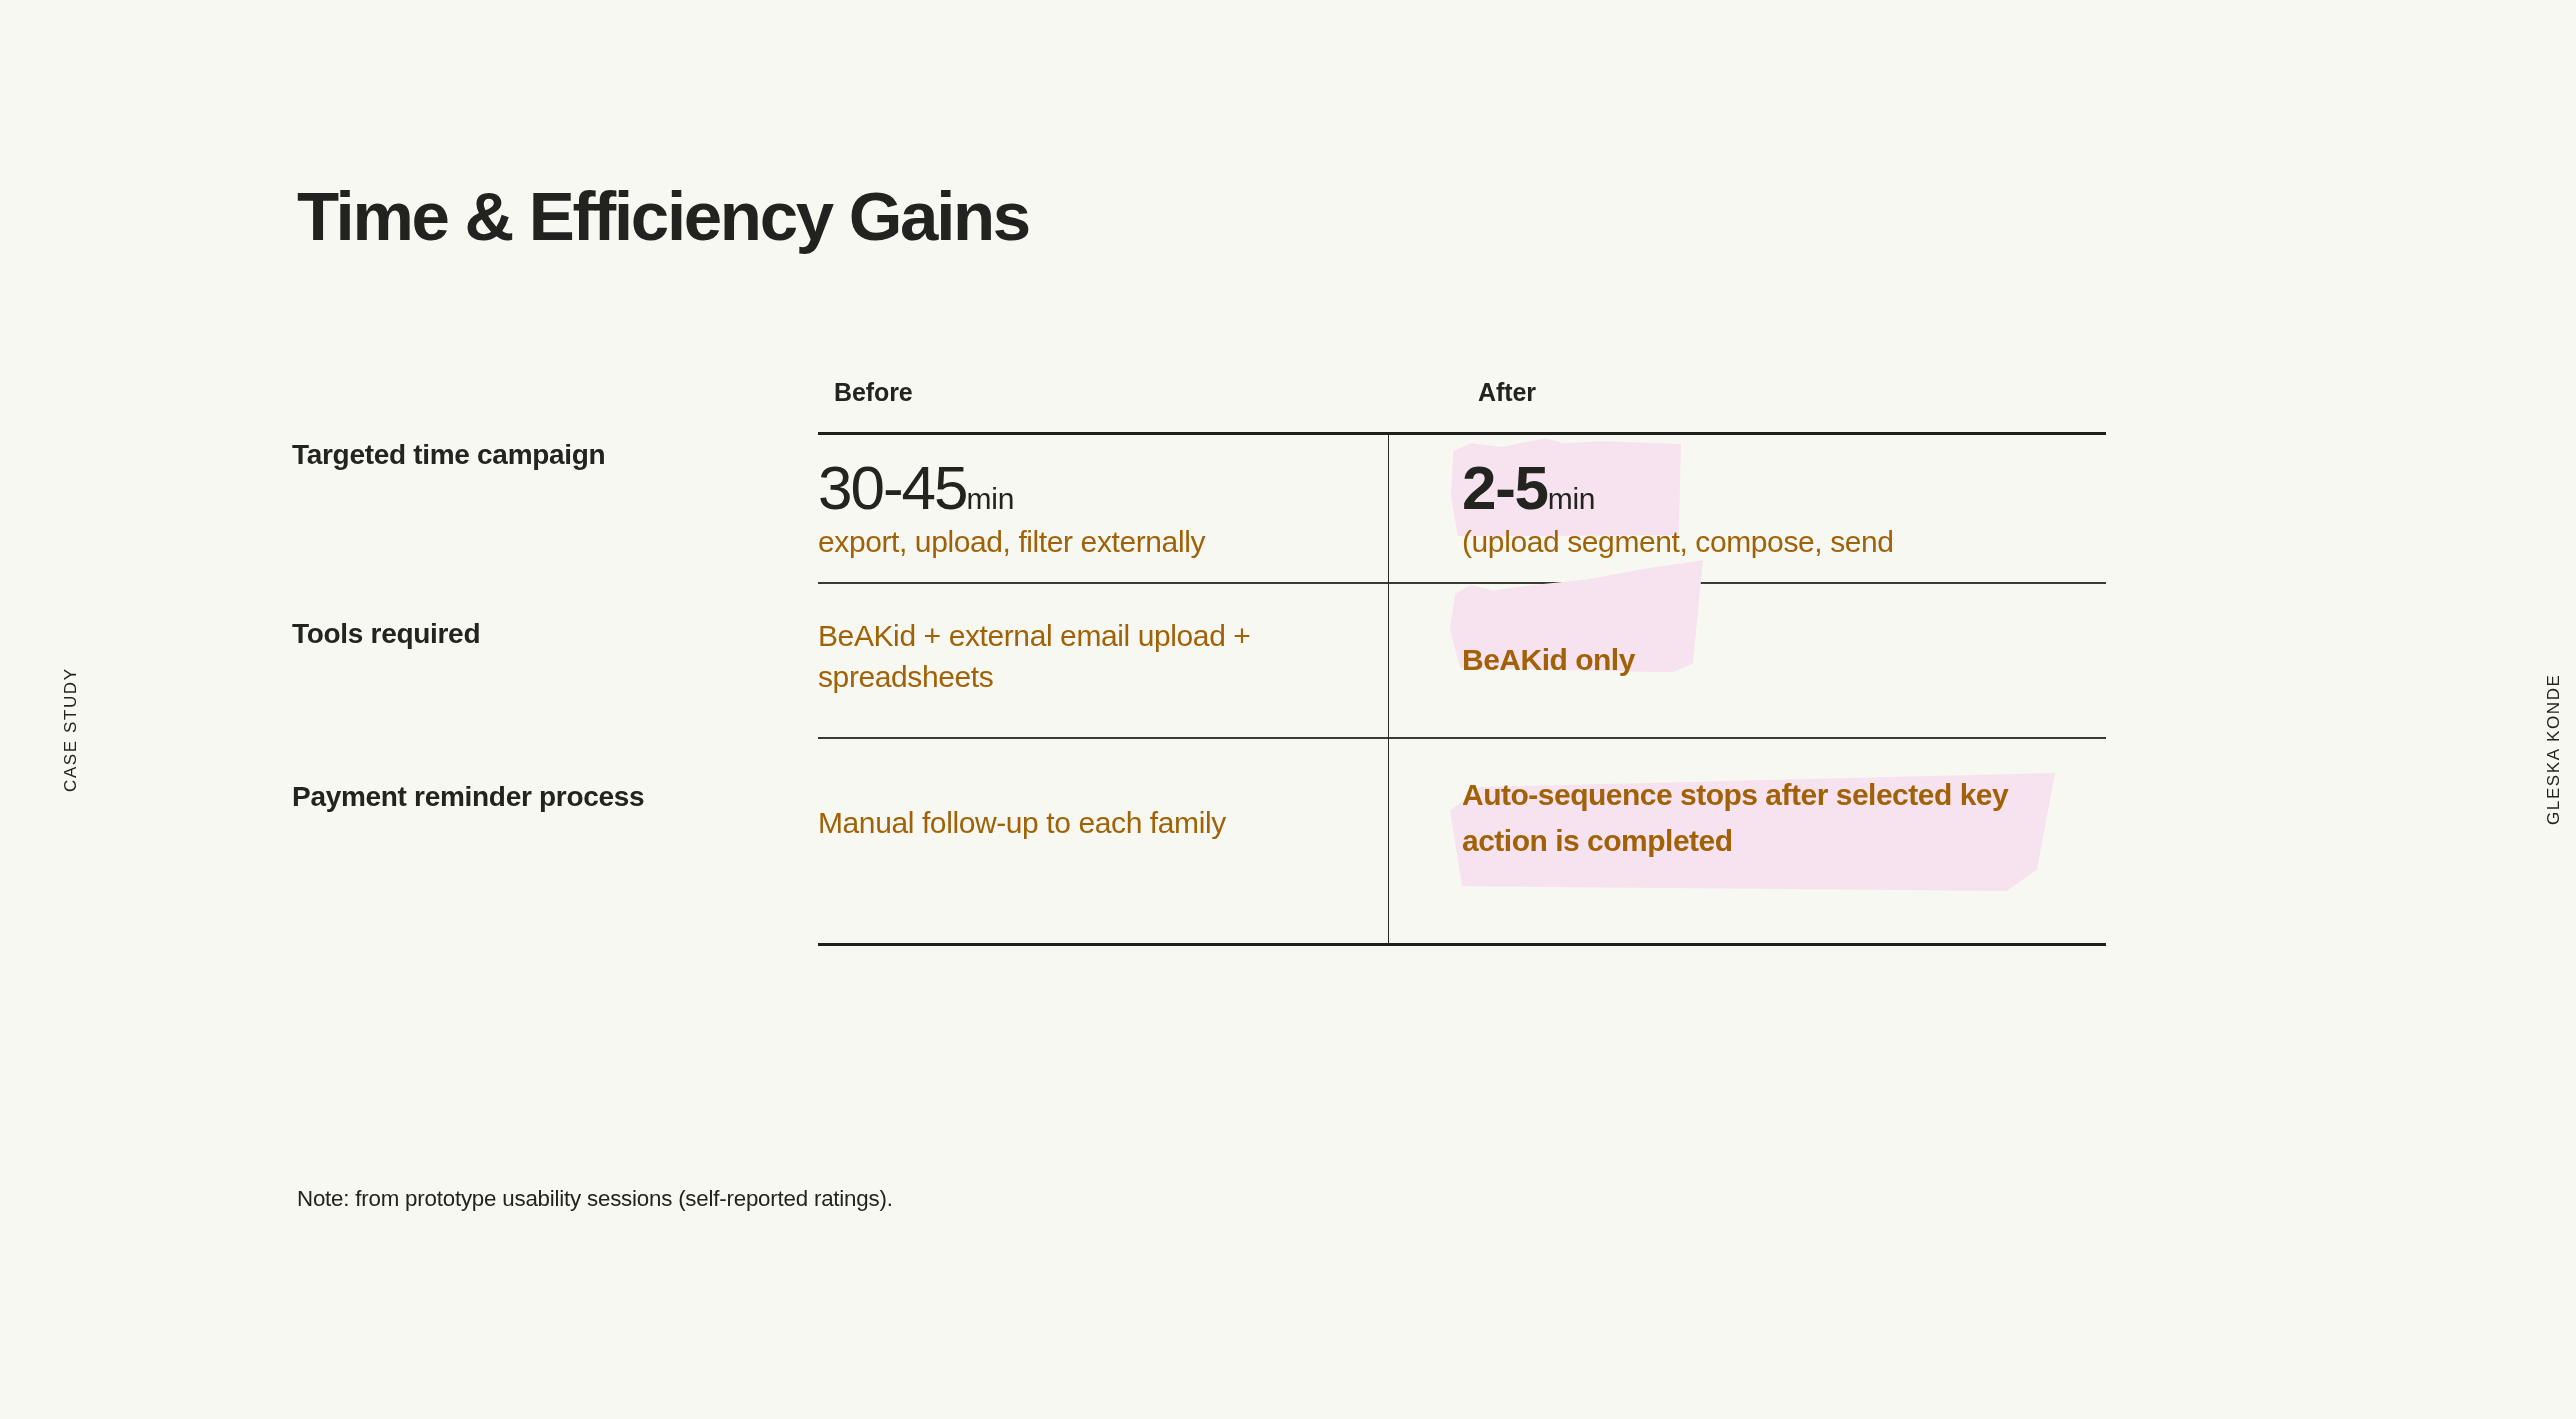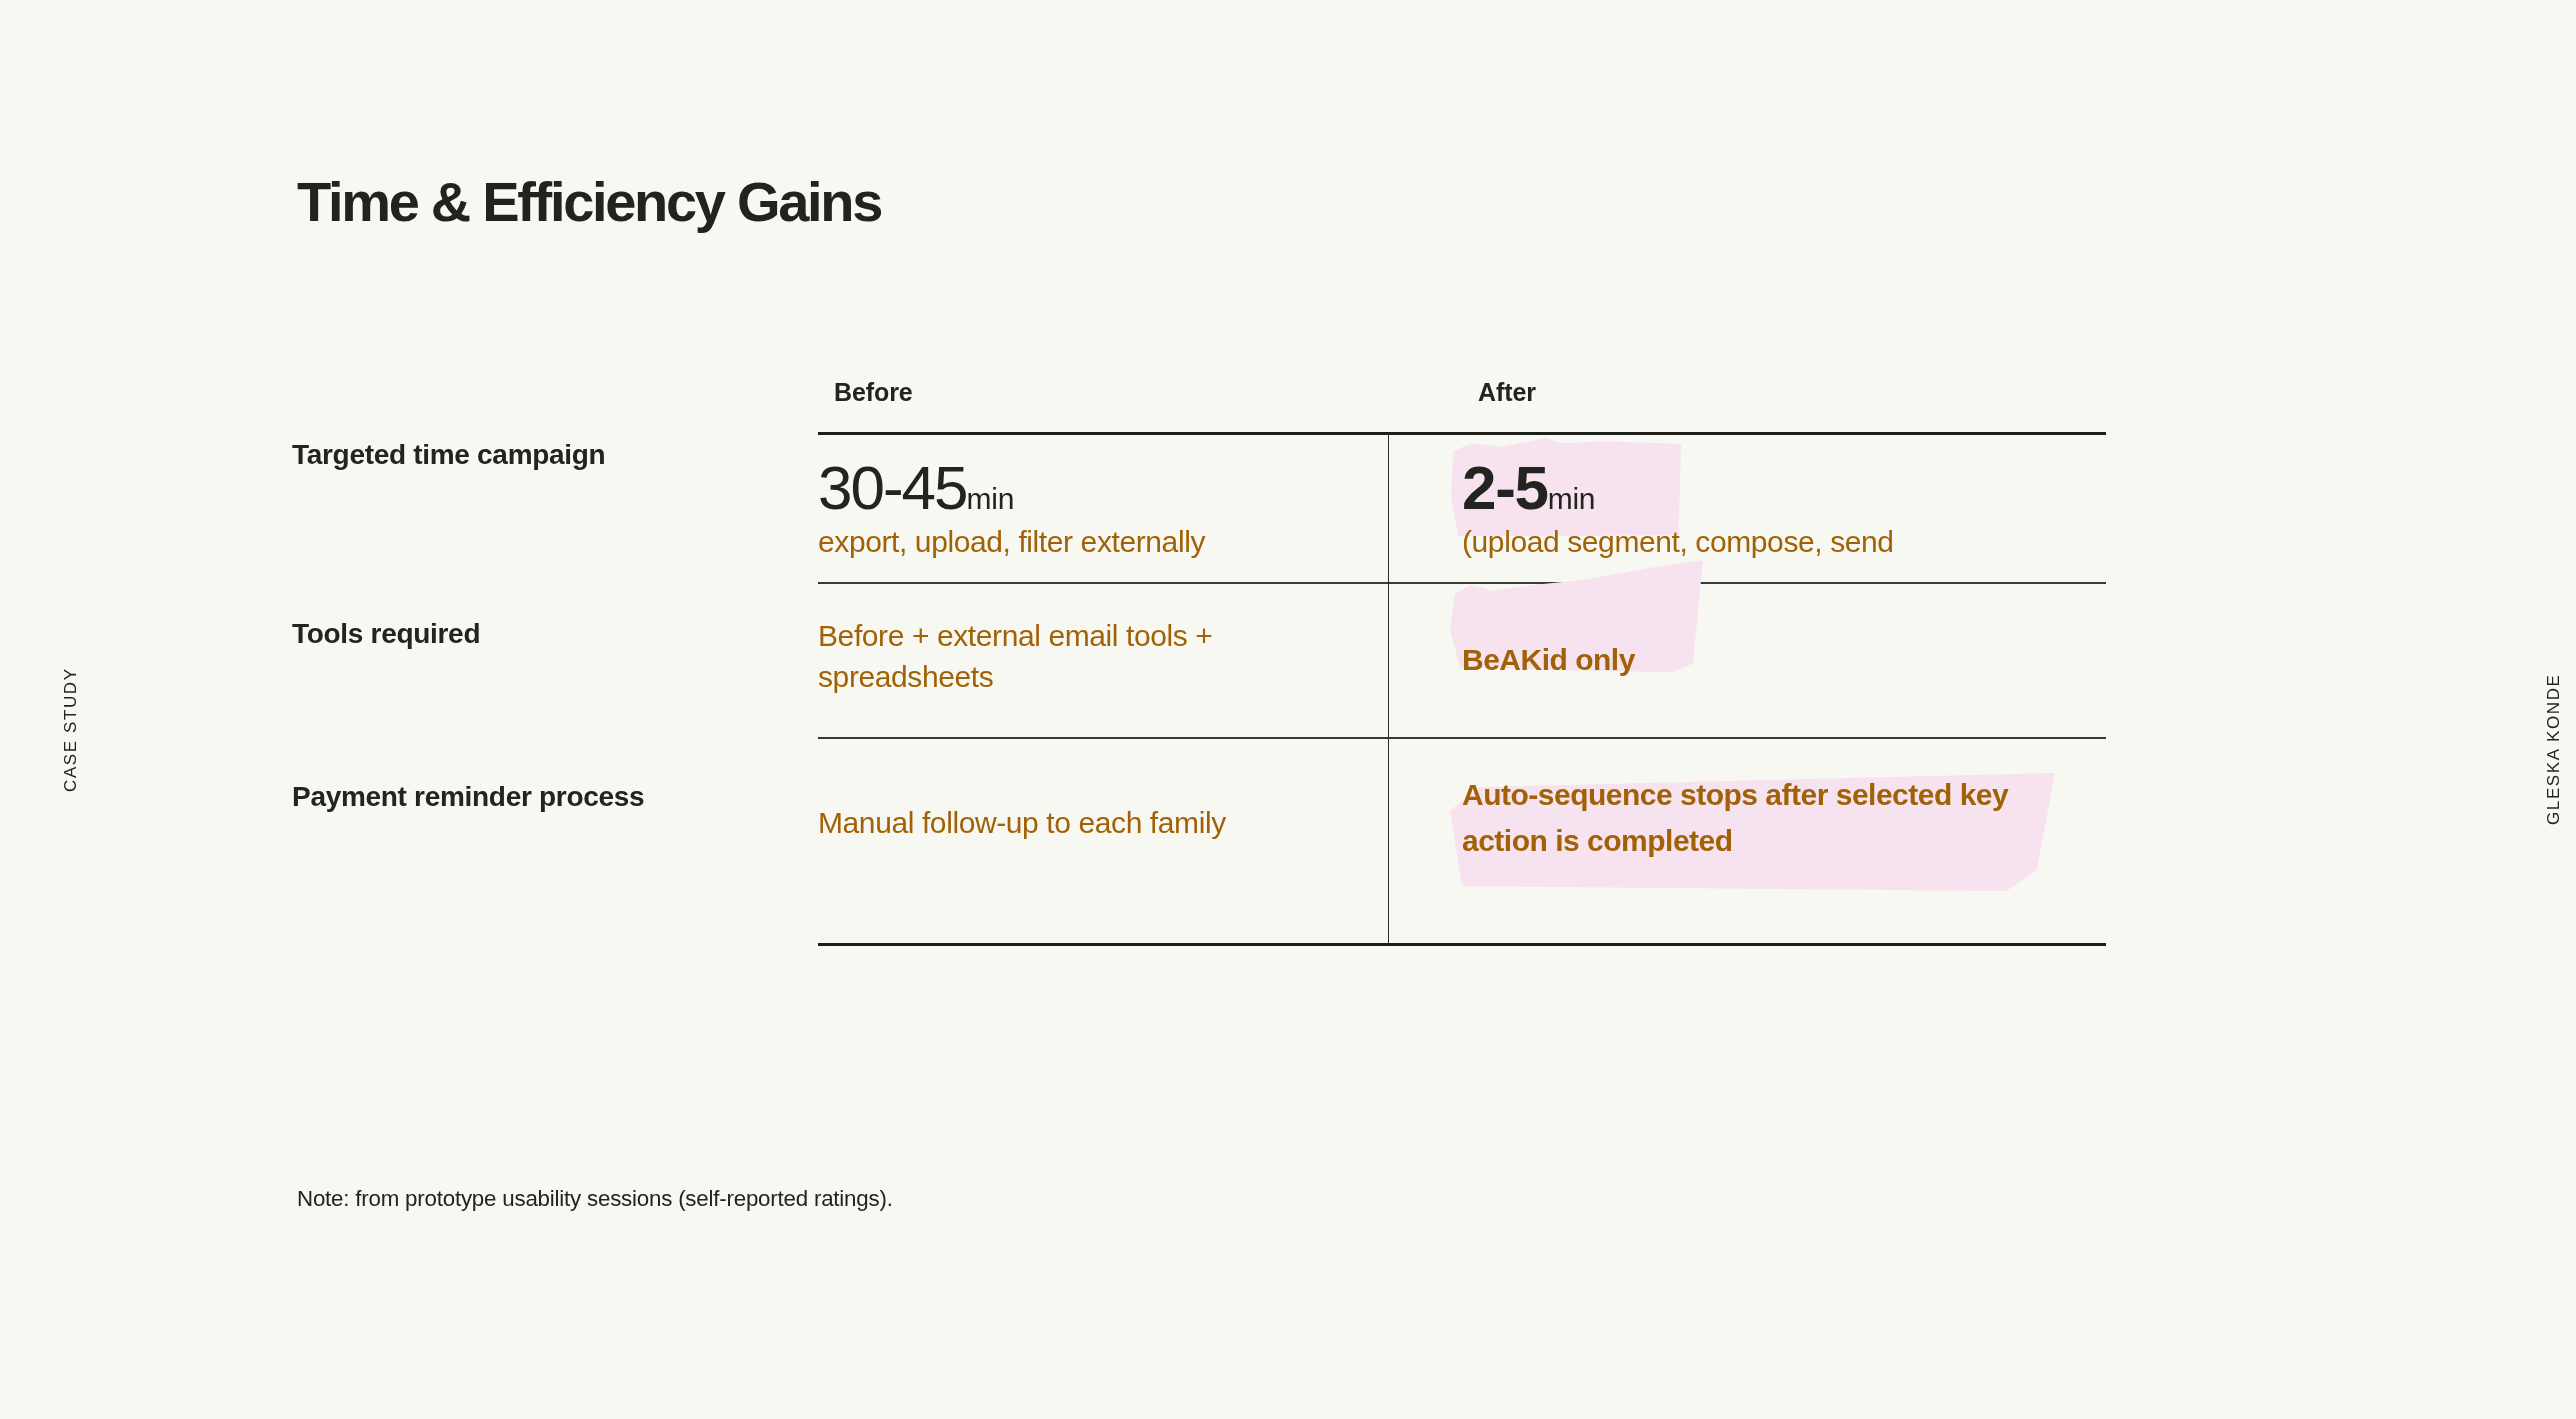--- a/index.html
+++ b/index.html
@@ -39,21 +39,21 @@
     left: 2544px;
     top: 825px;
     transform: rotate(-90deg);
   }
 
   
   .page-title {
     position: absolute;
     left: 297px;
     top: 135px;
-    font-size: 56px;
+    font-size: 69px;
     font-weight: 800;
     letter-spacing: -2.3px;
     color: #222220;
     line-height: 1.05;
   }
 
   
   .table {
     position: absolute;
     left: 818px;
@@ -248,21 +248,21 @@
         </div>
       </div>
 
       <div class="rule-mid"></div>
 
       <div class="row">
         <div class="row-label" style="top:30px;">Tools required</div>
 
         <div class="cell before" style="padding-top:32px;padding-bottom:39px;">
           <div class="cell-inner">
-            <div class="body-text">Before + external email tools + spreadsheets</div>
+            <div class="body-text">BeAKid + external email upload + spreadsheets</div>
           </div>
         </div>
 
         <div class="cell after" style="padding-top:53px;padding-bottom:39px;">
           <div class="hl hl-2"></div>
           <div class="cell-inner">
             <div class="body-text bold">BeAKid only</div>
           </div>
         </div>
       </div>

